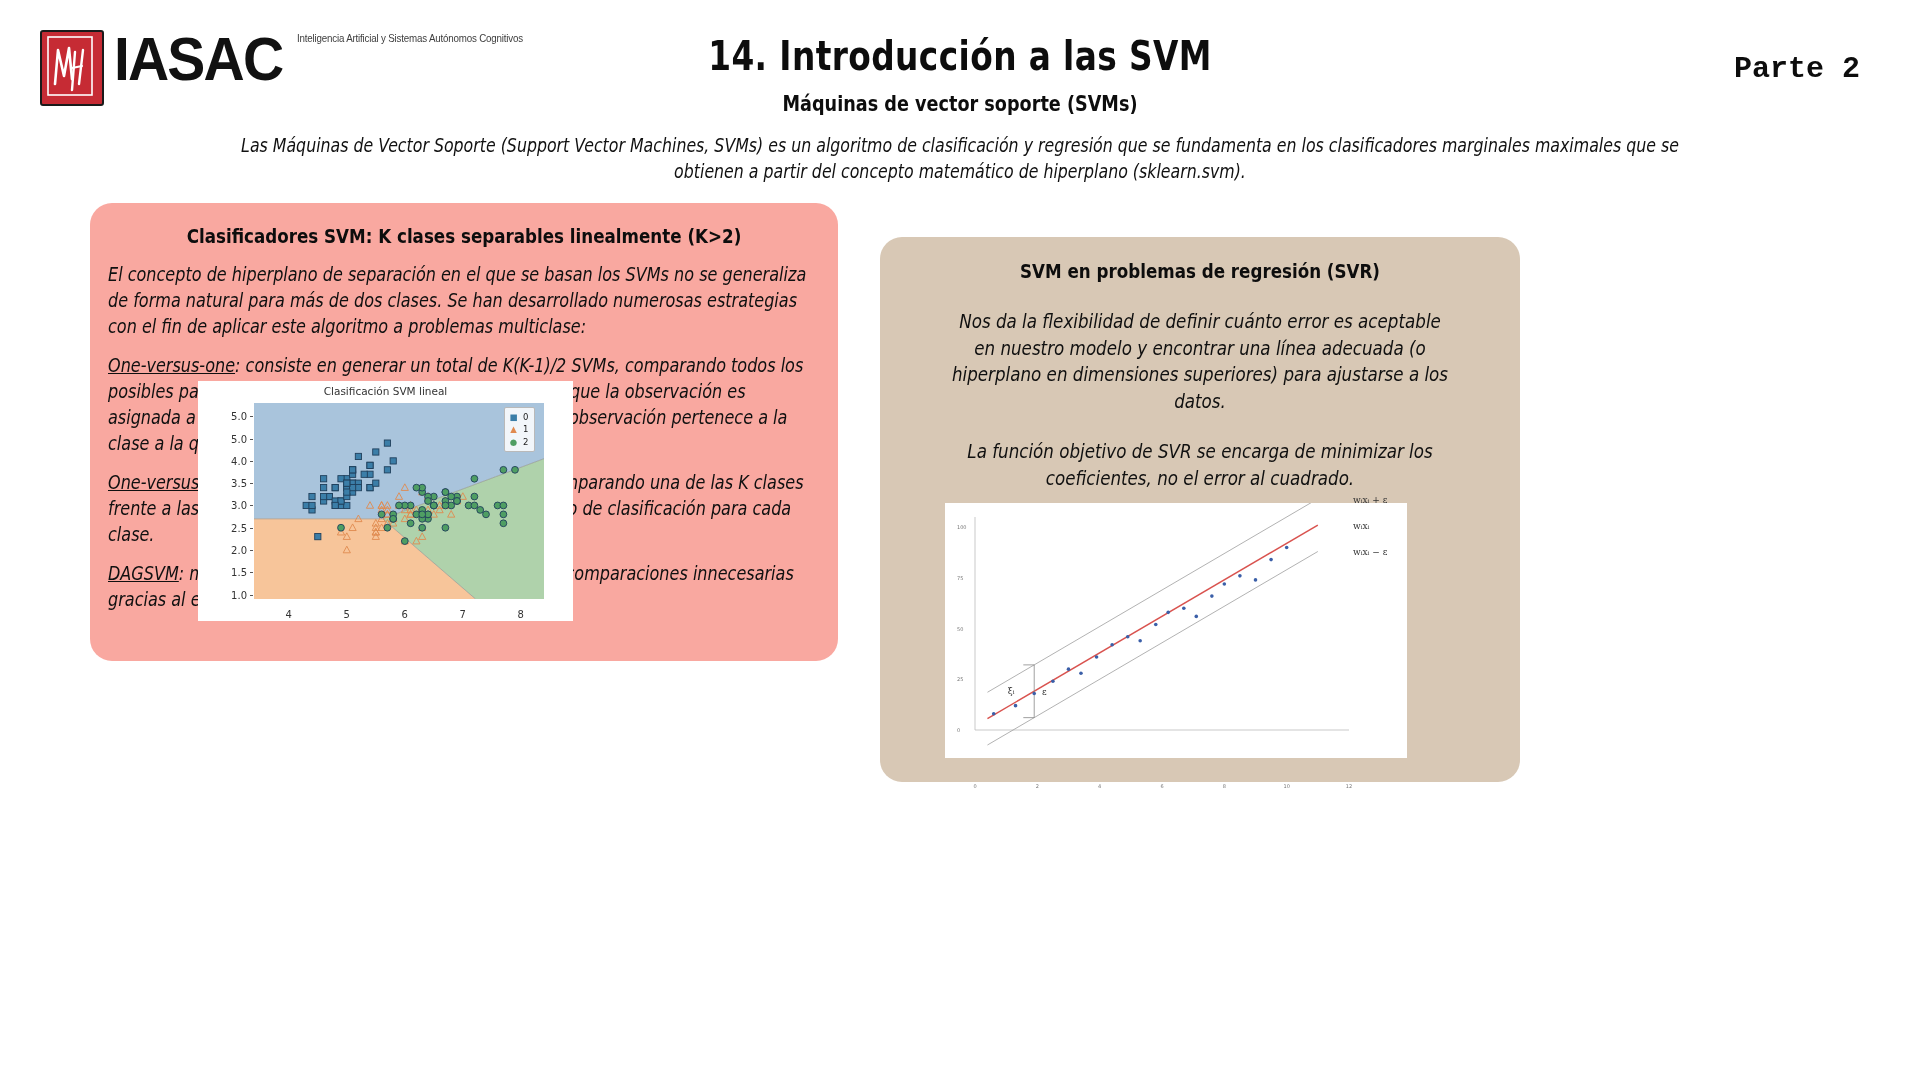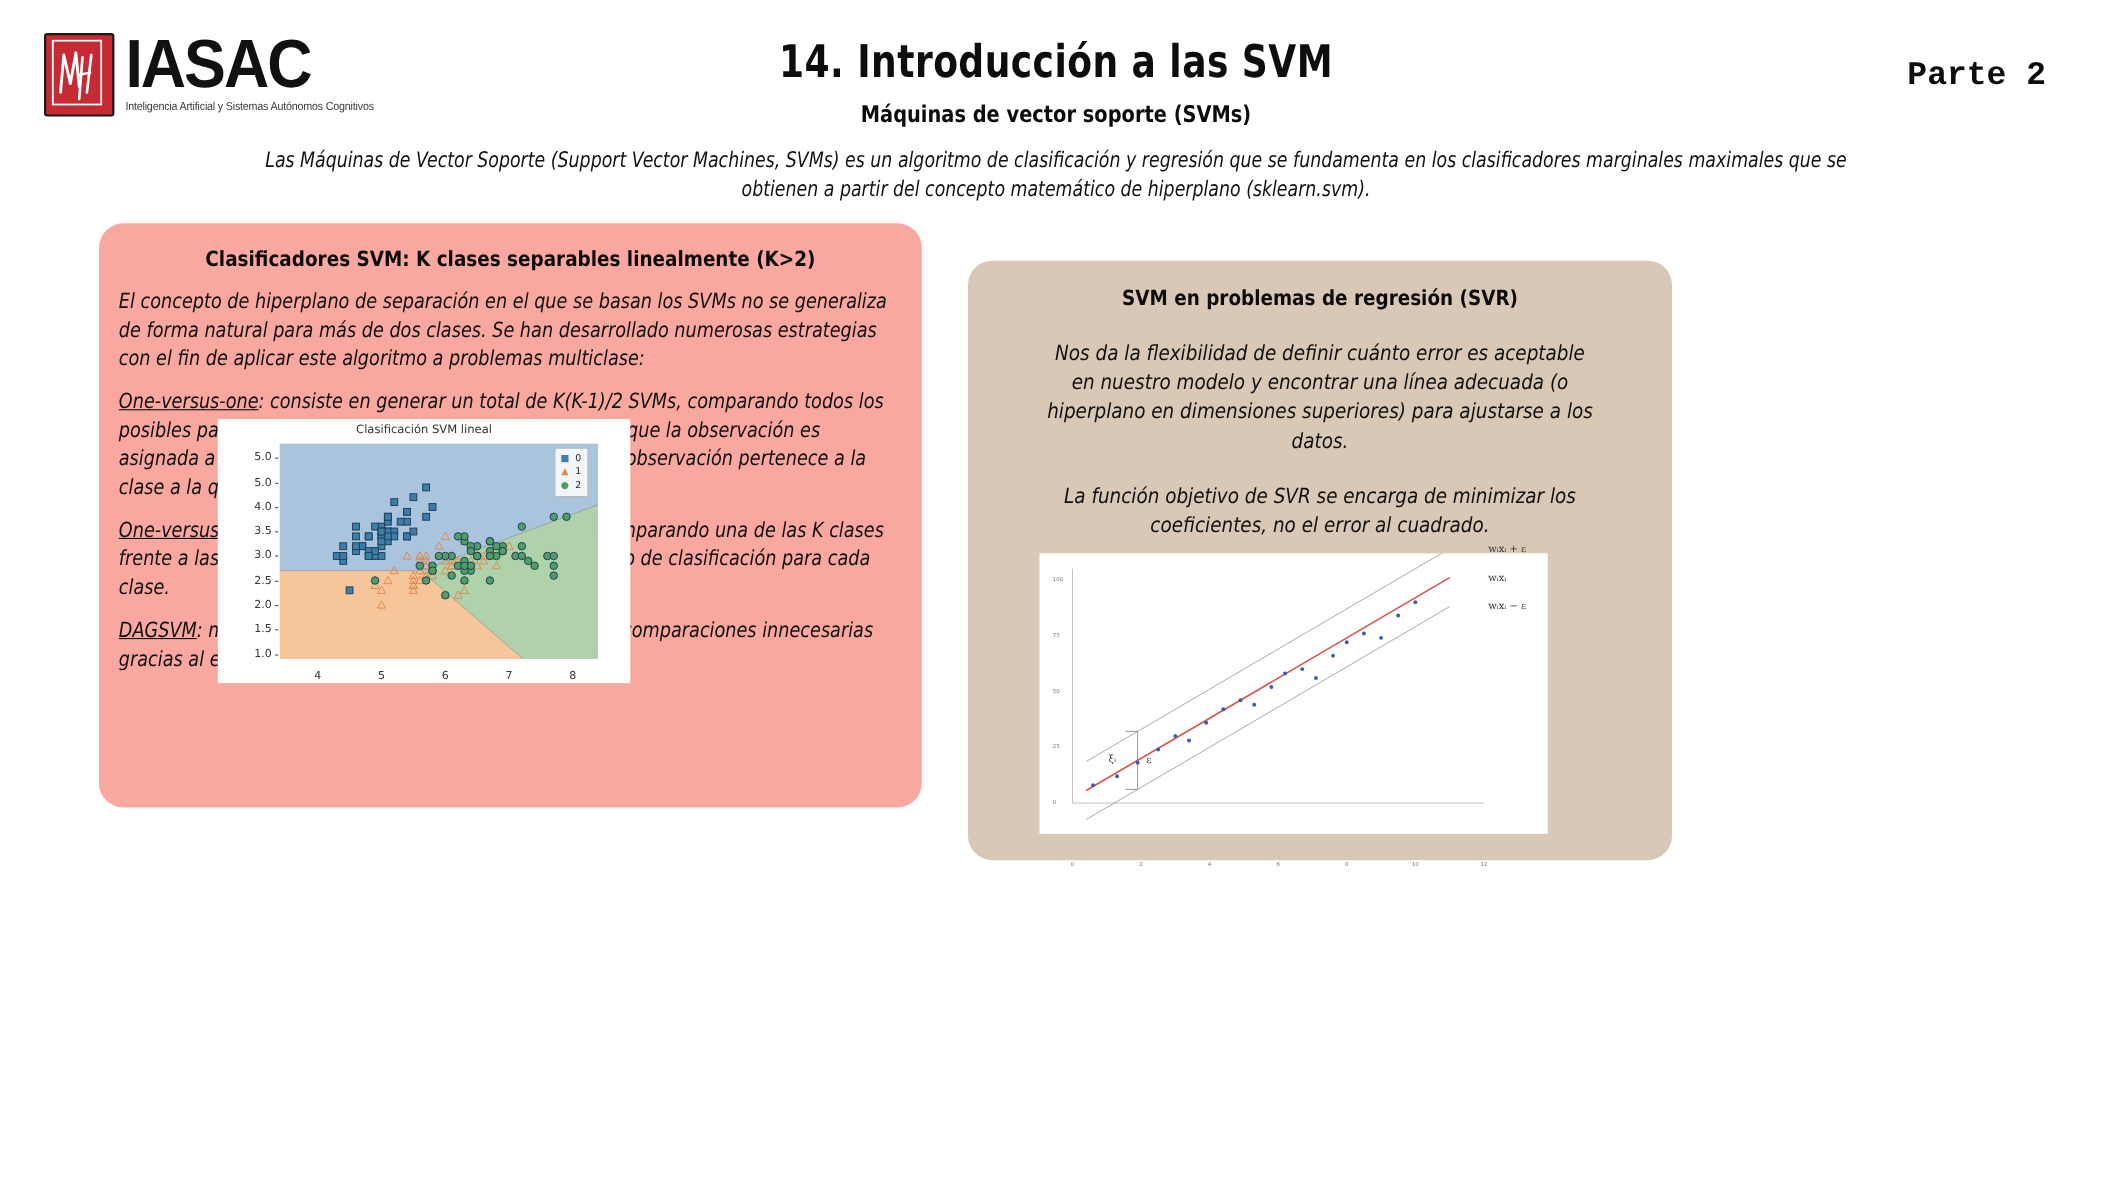--- a/index.html
+++ b/index.html
@@ -24,21 +24,21 @@
     width: 60px; height: 72px;
     background: #C62B34;
     border: 2px solid #1a1a1a;
     border-radius: 3px;
     position: relative;
     flex: none;
   }
   .logo-mark svg { position: absolute; left: 0; top: 0; }
   .logo-text-col {
     margin-left: 10px;
-    display: flex; flex-direction: column;
+    display: flex; flex-direction: row;
     justify-content: flex-end;
   }
   .logo-word {
     font-family: "Liberation Sans", sans-serif;
     font-weight: bold;
     font-size: 62px;
     line-height: 0.95;
     letter-spacing: -2px;
     color: #111111;
     transform: scaleX(0.92);
@@ -94,21 +94,21 @@
     line-height: 1.33;
     color: #111111;
     transform: scaleX(0.81);
     transform-origin: center top;
   }
 
   
   .panel-pink {
     position: absolute;
     left: 90px; top: 203px;
-    width: 748px; height: 531px;
+    width: 748px; height: 458px;
     background: #F9A8A0;
     border-radius: 22px;
     padding: 0;
   }
   .panel-tan {
     position: absolute;
     left: 880px; top: 237px;
     width: 640px; height: 545px;
     background: #D8C8B5;
     border-radius: 22px;

